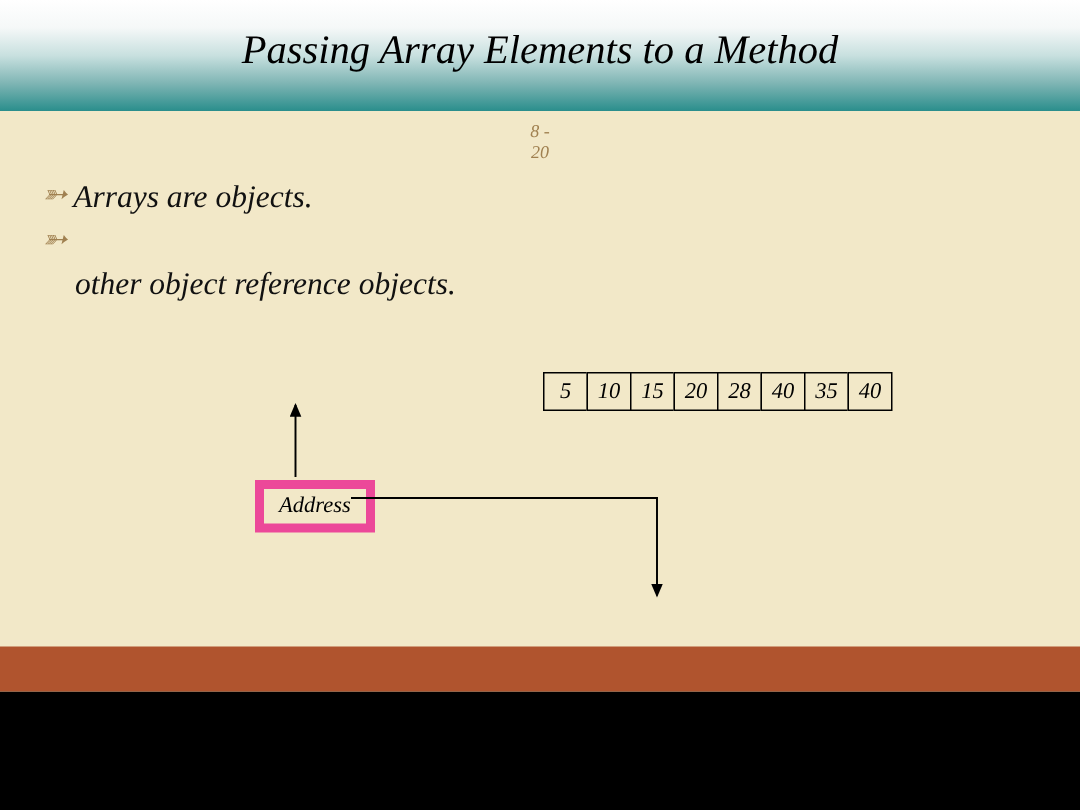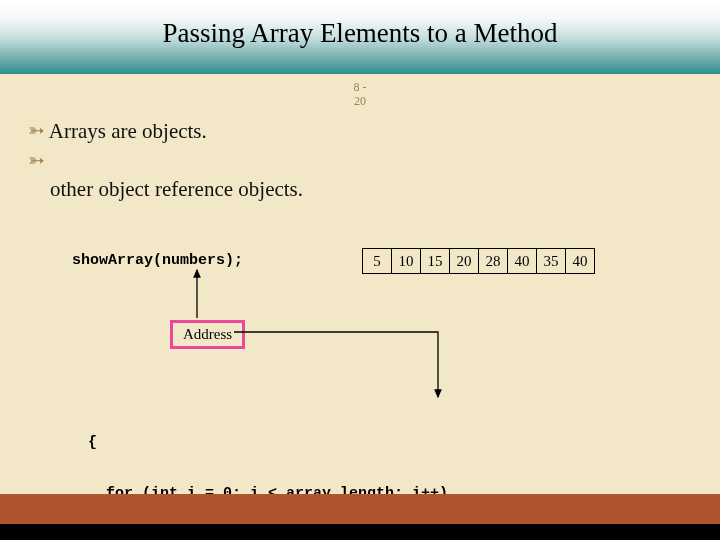--- a/index.html
+++ b/index.html
@@ -5,23 +5,24 @@
   * { box-sizing: border-box; margin: 0; padding: 0; }
   body {
     width: 720px;
     height: 540px;
     overflow: hidden;
     font-family: Georgia, 'Times New Roman', serif;
     background: #000;
   }
   .slide {
     width: 720px;
-    height: 524px;
+    height: 461px;
     position: relative;
     background: #f2e8c8;
+    font-style: italic;
   }
   .header {
     width: 100%;
     height: 74px;
     background: linear-gradient(to bottom, #ffffff 0%, #f5f8f8 25%, #c8e0df 50%, #7fb5b4 75%, #2a8e8c 100%);
     text-align: center;
     padding-top: 18px;
   }
   .title {
     font-size: 27px;
@@ -79,21 +80,21 @@
     line-height: 24px;
     font-family: 'Times New Roman', serif;
     margin-left: -1px;
     background: #f2e8c8;
   }
   .cell:first-child { margin-left: 0; }
   .address-box {
     position: absolute;
     left: 170px;
     top: 320px;
-    border: 3px solid #ec4899;
+    border: 6px solid #ec4899;
     padding: 3px 10px;
     font-size: 15px;
     font-family: 'Times New Roman', serif;
   }
   .method-code {
     position: absolute;
     left: 88px;
     top: 400px;
   }
   .bottom-bar {
@@ -133,21 +134,20 @@
       <span class="bullet-text">Arrays are objects.</span>
     </div>
     <div class="bullet-row">
       <span class="bullet">➳</span>
     </div>
     <div class="indent">
       <span class="bullet-text">other object reference objects.</span>
     </div>
   </div>
 
-  <div class="code call-code">showArray(numbers);</div>
 
   <div class="array-boxes">
     <div class="cell">5</div>
     <div class="cell">10</div>
     <div class="cell">15</div>
     <div class="cell">20</div>
     <div class="cell">28</div>
     <div class="cell">40</div>
     <div class="cell">35</div>
     <div class="cell">40</div>

